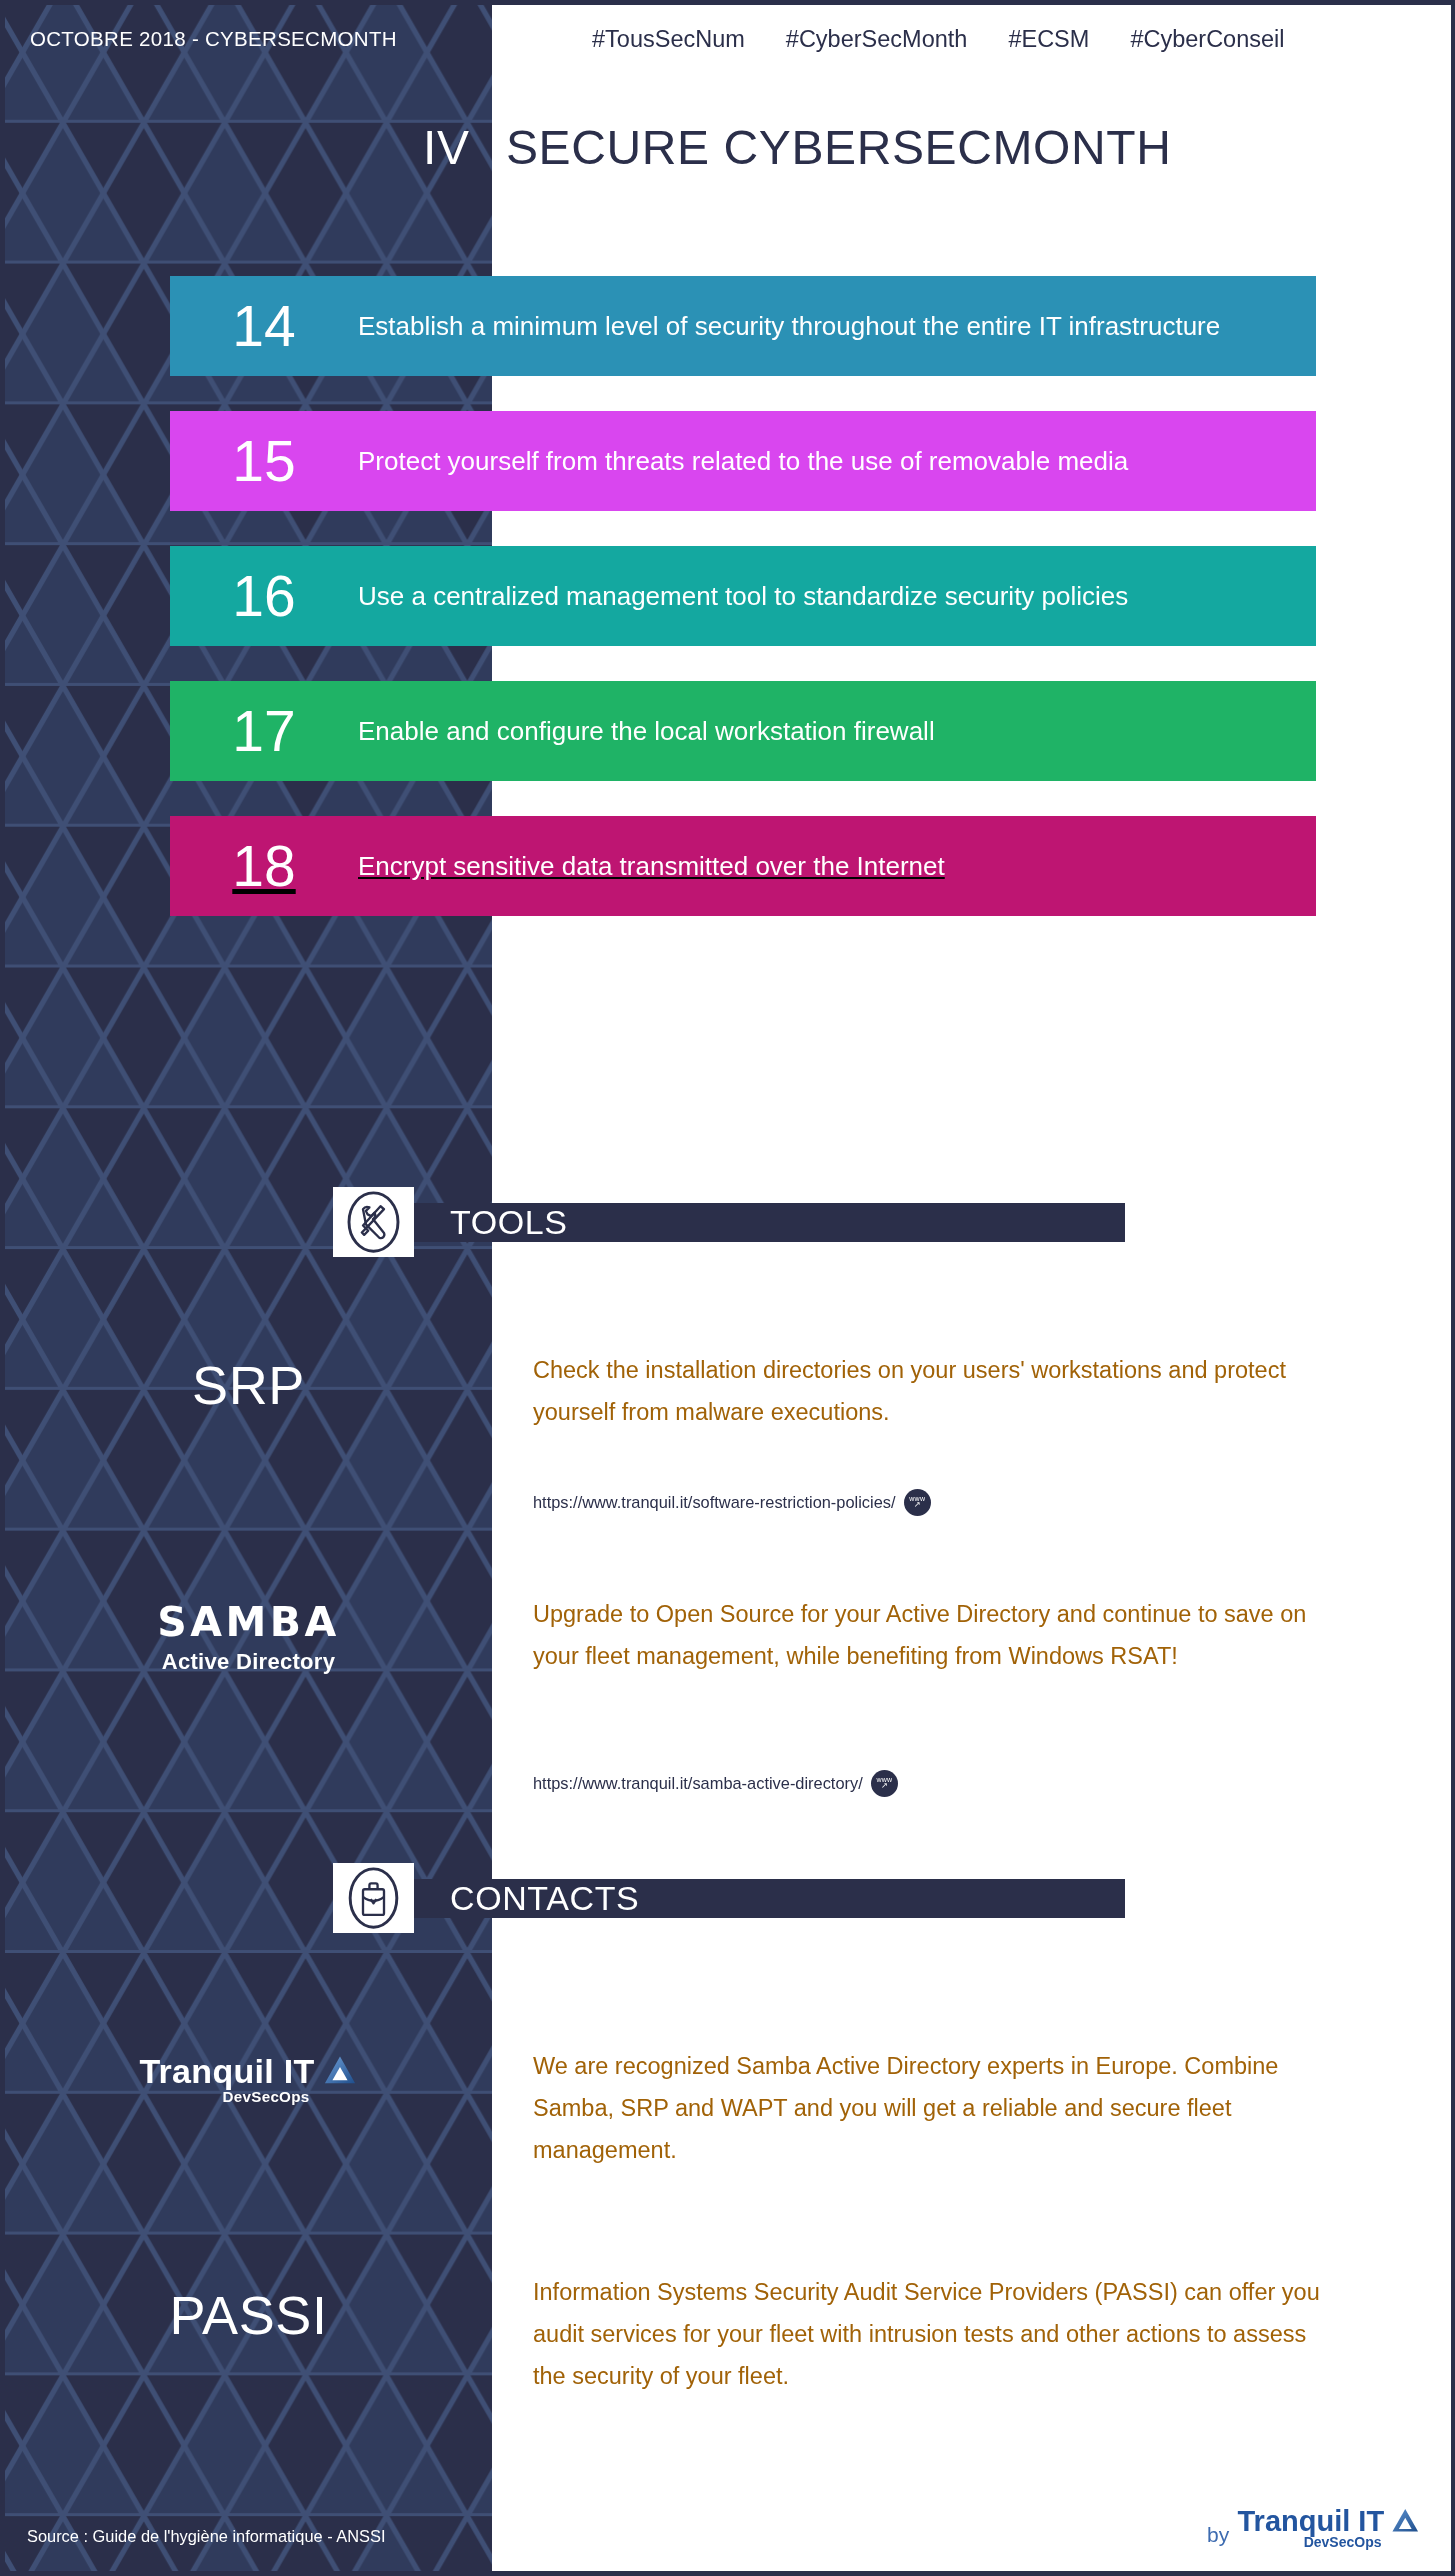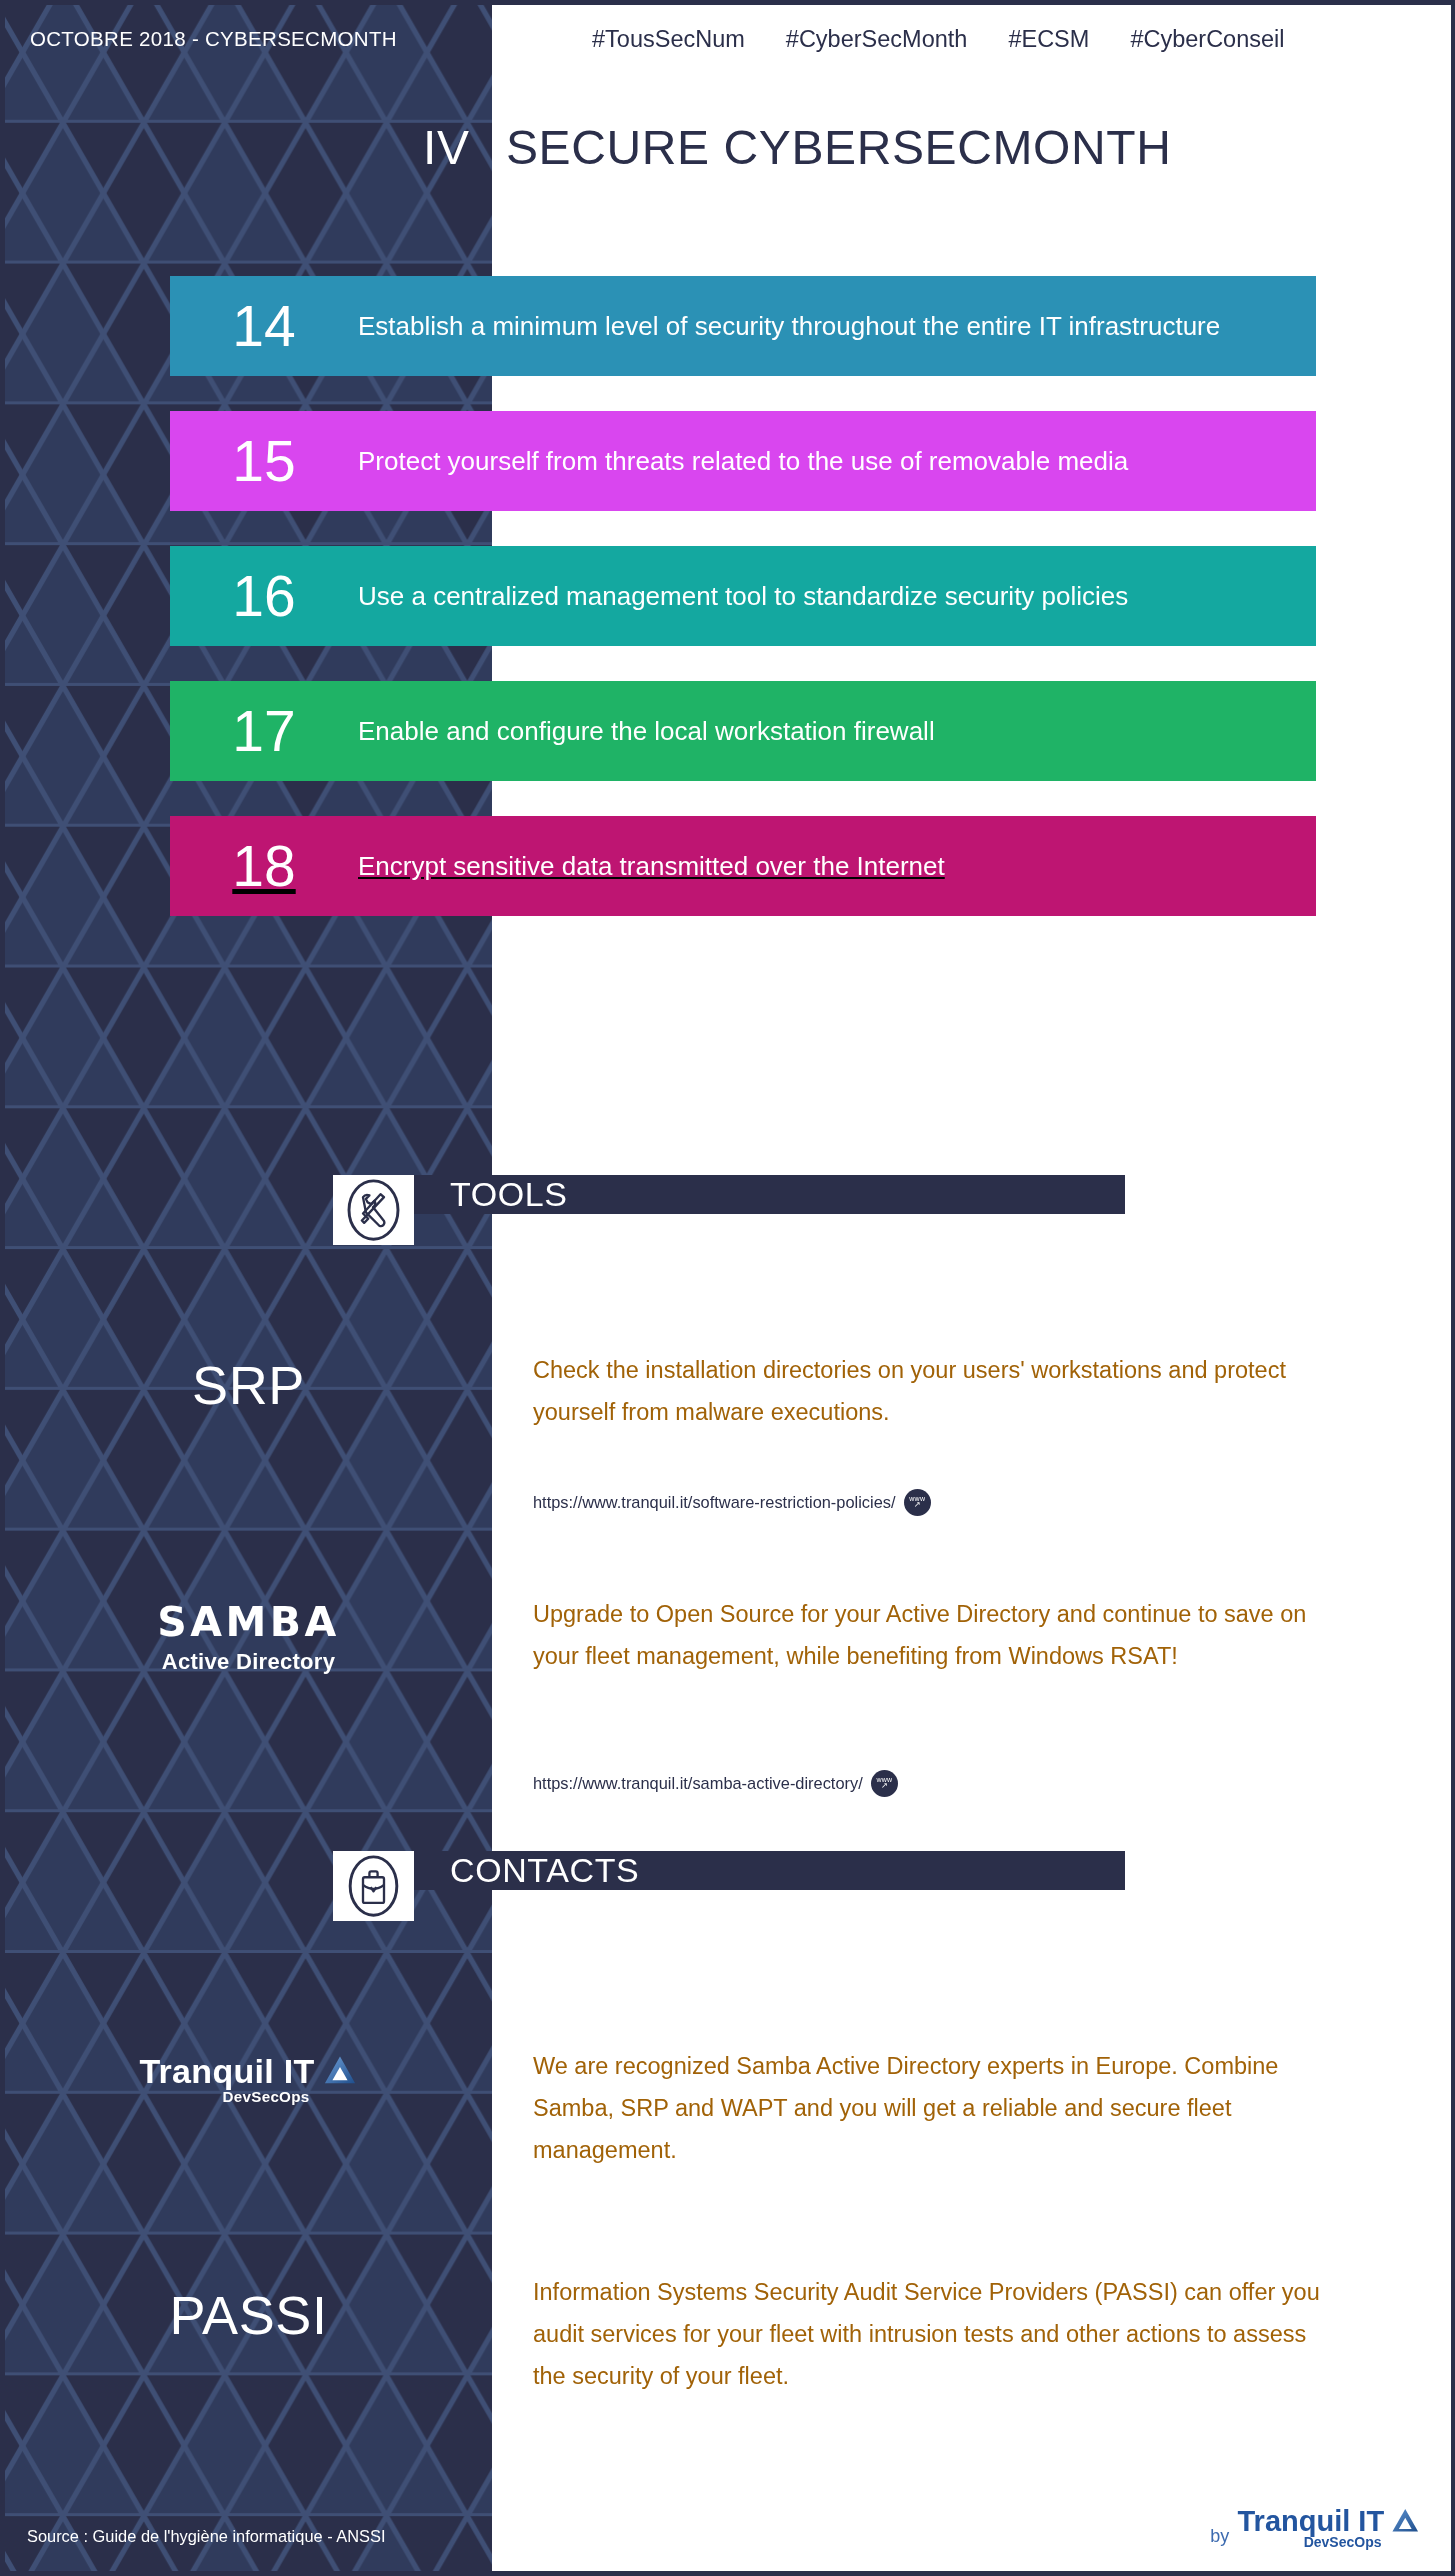--- a/index.html
+++ b/index.html
@@ -119,21 +119,21 @@
     font-weight: 400;
     padding-right: 47px;
   }
 
   
   .section-header {
     position: absolute;
     height: 94px;
     z-index: 6;
     display: flex;
-    align-items: flex-start;
+    align-items: center;
   }
   .section-icon-box {
     width: 81px;
     flex: 0 0 81px;
     background: #ffffff;
     display: flex;
     align-items: center;
     justify-content: center;
   }
   .section-bar {
@@ -255,21 +255,21 @@
   }
   .footer-logo {
     position: absolute;
     right: 30.5px; bottom: 21px;
     z-index: 7;
     display: flex;
     align-items: flex-end;
     gap: 8.2px;
     color: #2a5ca8;
   }
-  .footer-by { font-size: 18px; font-weight: 400; color: #3d6bb0; padding-bottom: 3.5px;}
+  .footer-by { font-size: 21px; font-weight: 400; color: #3d6bb0; padding-bottom: 3.5px;}
   .footer-brand { display: flex; flex-direction: column; align-items: flex-end; }
   .footer-name {
     font-size: 29px; font-weight: 700; color: #23559f;
     display: inline-flex; align-items: center; gap: 5.9px;
     letter-spacing: 0px;
   }
   .footer-devsecops { font-size: 14px; font-weight: 700; color: #23559f; margin-top: -3.5px; padding-right: 39px;}
 </style>
 </head>
 <body>

